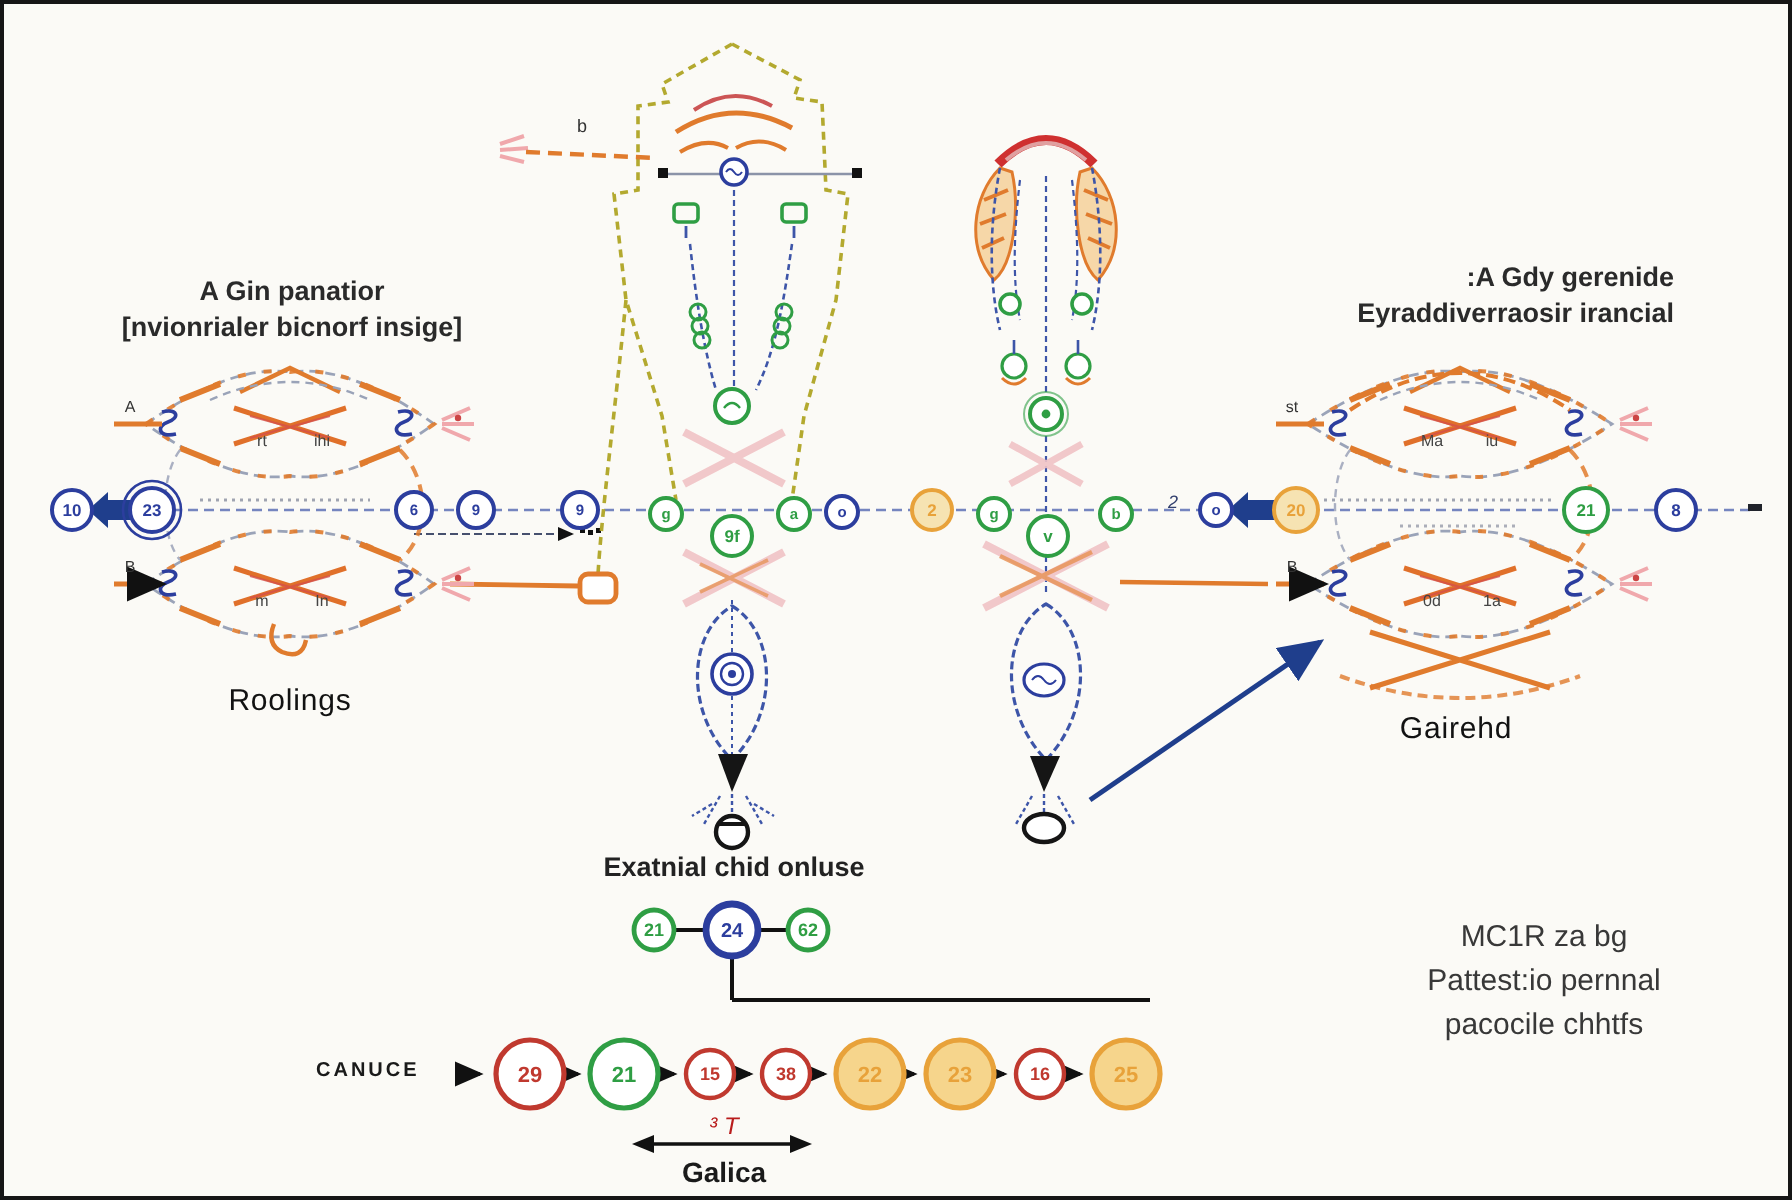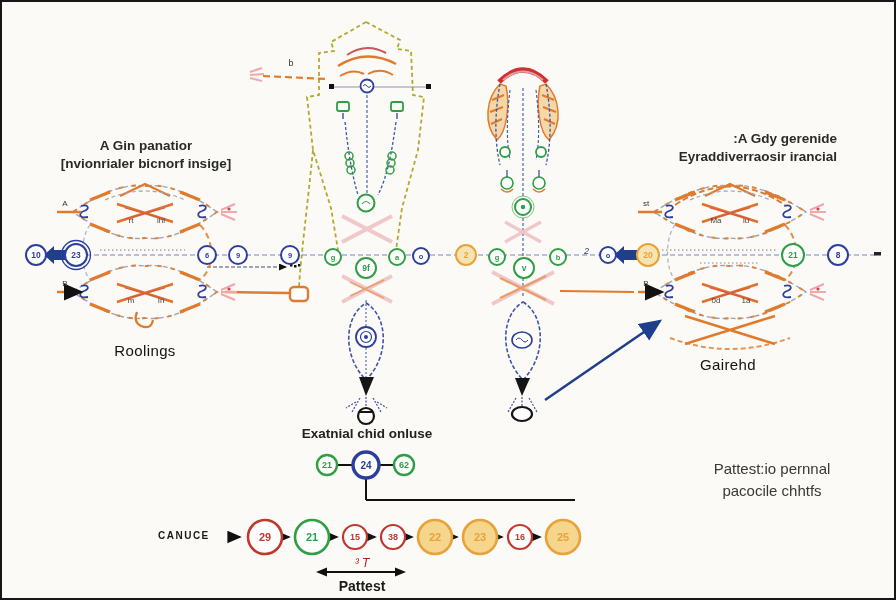--- a/index.html
+++ b/index.html
@@ -388,20 +388,21 @@
 </div>
 
 <div class="txt cap" style="left:85px;top:342px;width:120px;">Roolings</div>
 <div class="txt cap" style="left:668px;top:340px;width:120px;margin-top:16px;">Gairehd</div>
 
 <div class="txt trio-title" style="left:278px;top:426px;width:178px;">Exatnial chid onluse</div>
 
 <div class="txt canuce" style="left:158px;top:530px;">CANUCE</div>
 
 <div class="txt note" style="left:678px;top:458px;width:188px;">
+  <div>MC1R za bg</div>
   <div>Pattest:io pernnal</div>
   <div>pacocile chhtfs</div>
 </div>
 
 <div class="txt scalemark" style="left:330px;top:556px;width:64px;">³ T</div>
-<div class="txt galica" style="left:318px;top:578px;width:88px;">Pattest</div>
+<div class="txt galica" style="left:318px;top:578px;width:88px;">Galica</div>
 
 </div>
 
 </body></html>

